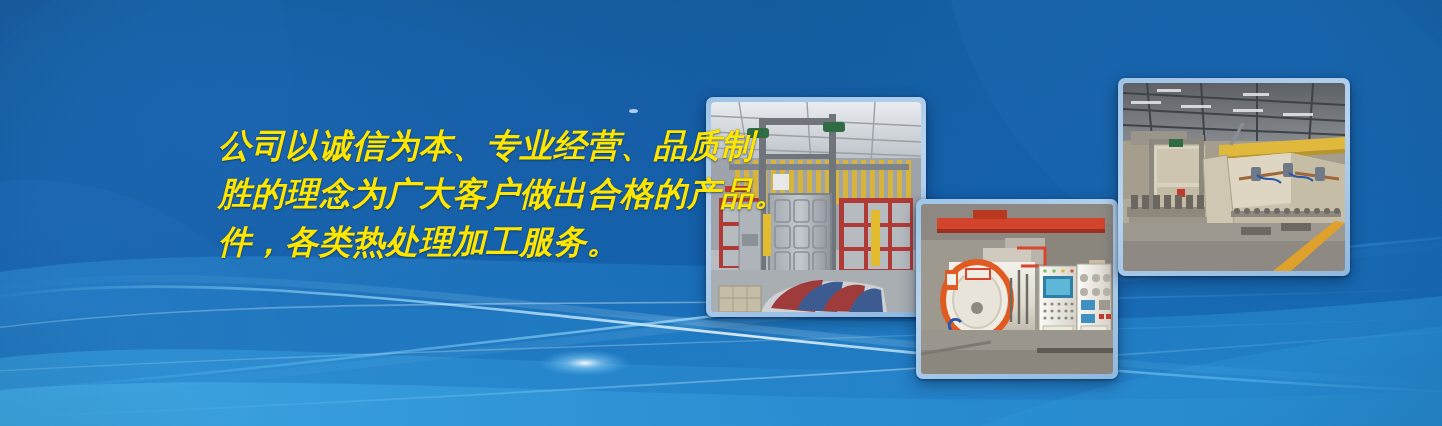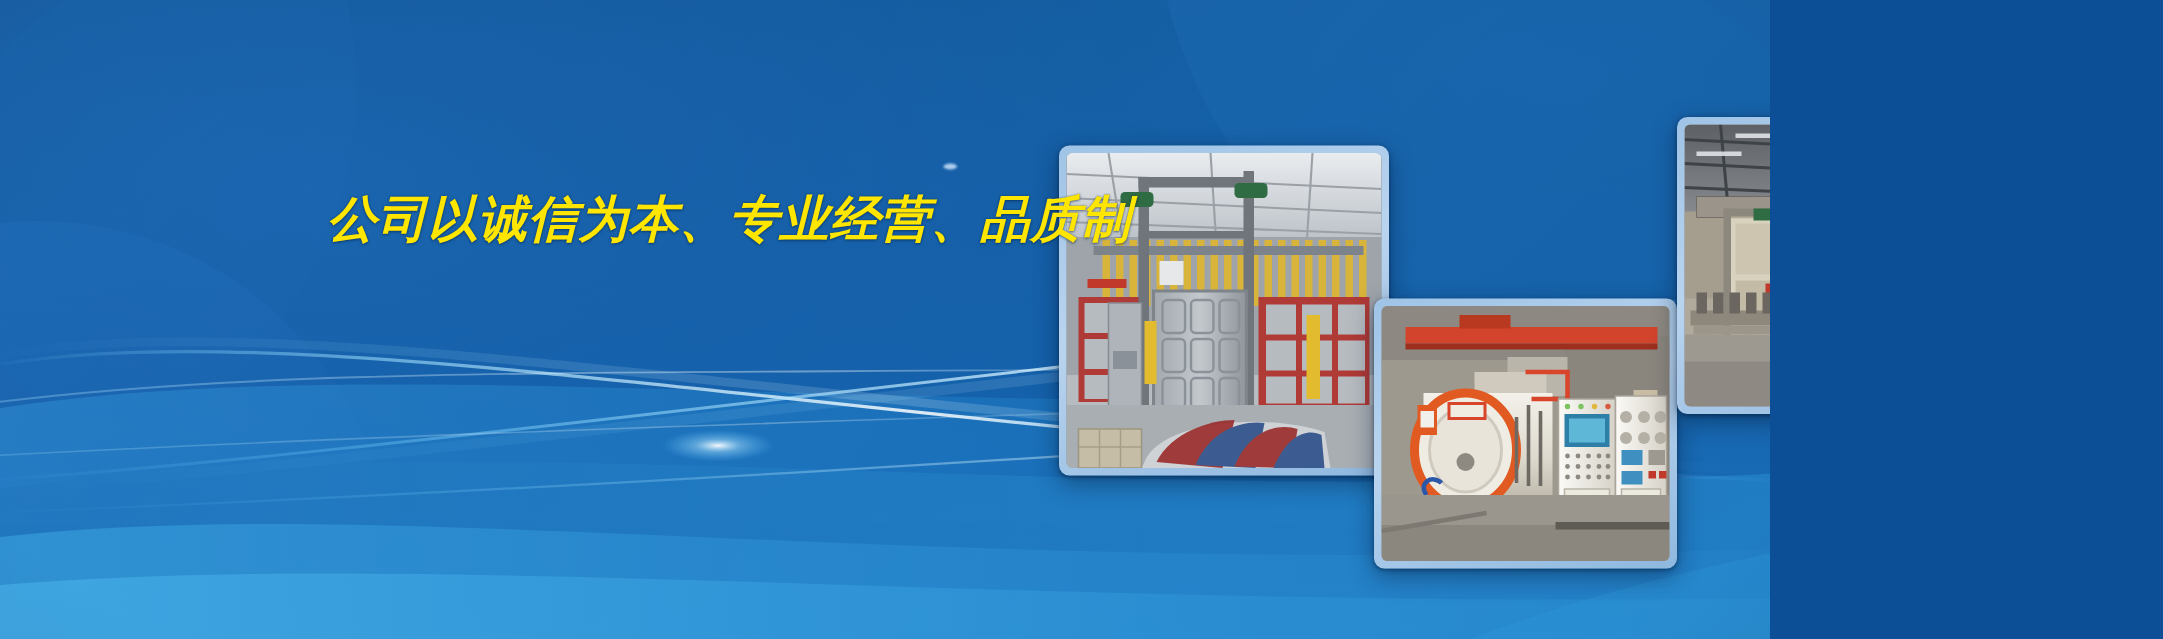--- a/index.html
+++ b/index.html
@@ -1,20 +1,20 @@
 <!DOCTYPE html>
 <html><head>
 <meta charset="utf-8">
 <style>
   html,body{margin:0;padding:0;background:#0d4f96;}
   body{font-family:"Liberation Sans","DejaVu Sans",sans-serif;}
 
   .banner{
     position:relative;
-    width:1180px;
+    width:1442px;
     height:426px;
     overflow:hidden;
     background:#c2410c;
   }
 
   
   .bg-base{
     position:absolute; inset:0;
     background:
       radial-gradient(ellipse 900px 500px at 18% 30%, #1a63ae 0%, rgba(26,99,174,0) 62%),
@@ -169,20 +169,22 @@
     <path d="M-20,418 C360,404 940,370 1460,330" fill="none" stroke="url(#s2)" stroke-width="1.8" opacity=".55"></path>
 
     <ellipse cx="585" cy="363" rx="46" ry="13" fill="url(#glow)"></ellipse>
     <ellipse cx="1082" cy="370" rx="40" ry="11" fill="url(#glow)" opacity=".75"></ellipse>
   </svg>
 
   <div class="vignette"></div>
 
   <div class="headline">
     <span class="ln">公司以诚信为本、专业经营、品质制</span>
+    <span class="ln">胜的理念为广大客户做出合格的产品。</span>
+    <span class="ln">件，各类热处理加工服务。</span>
   </div>
 
   <div class="speck"></div>
 
   <div class="photo" id="photo-1">
     <div class="inner">
       <svg viewBox="0 0 210 210" preserveAspectRatio="none">
         <defs>
           <linearGradient id="p1roof" x1="0" y1="0" x2="0" y2="1">
             <stop offset="0%" stop-color="#e9ecef"></stop>

